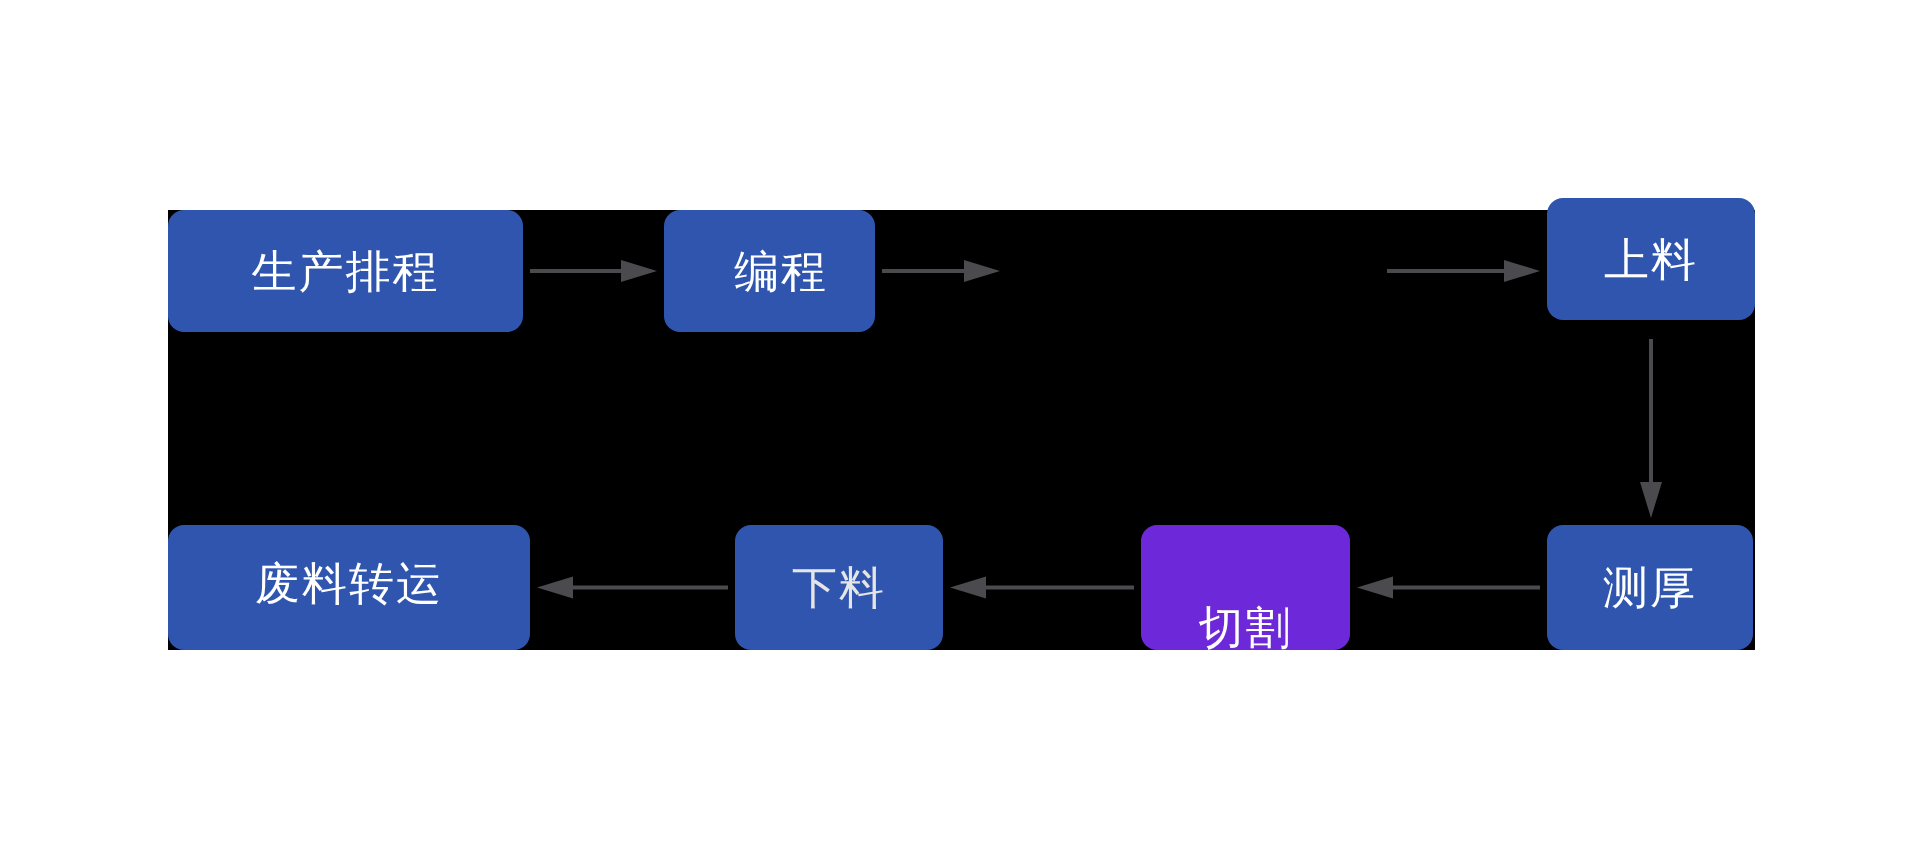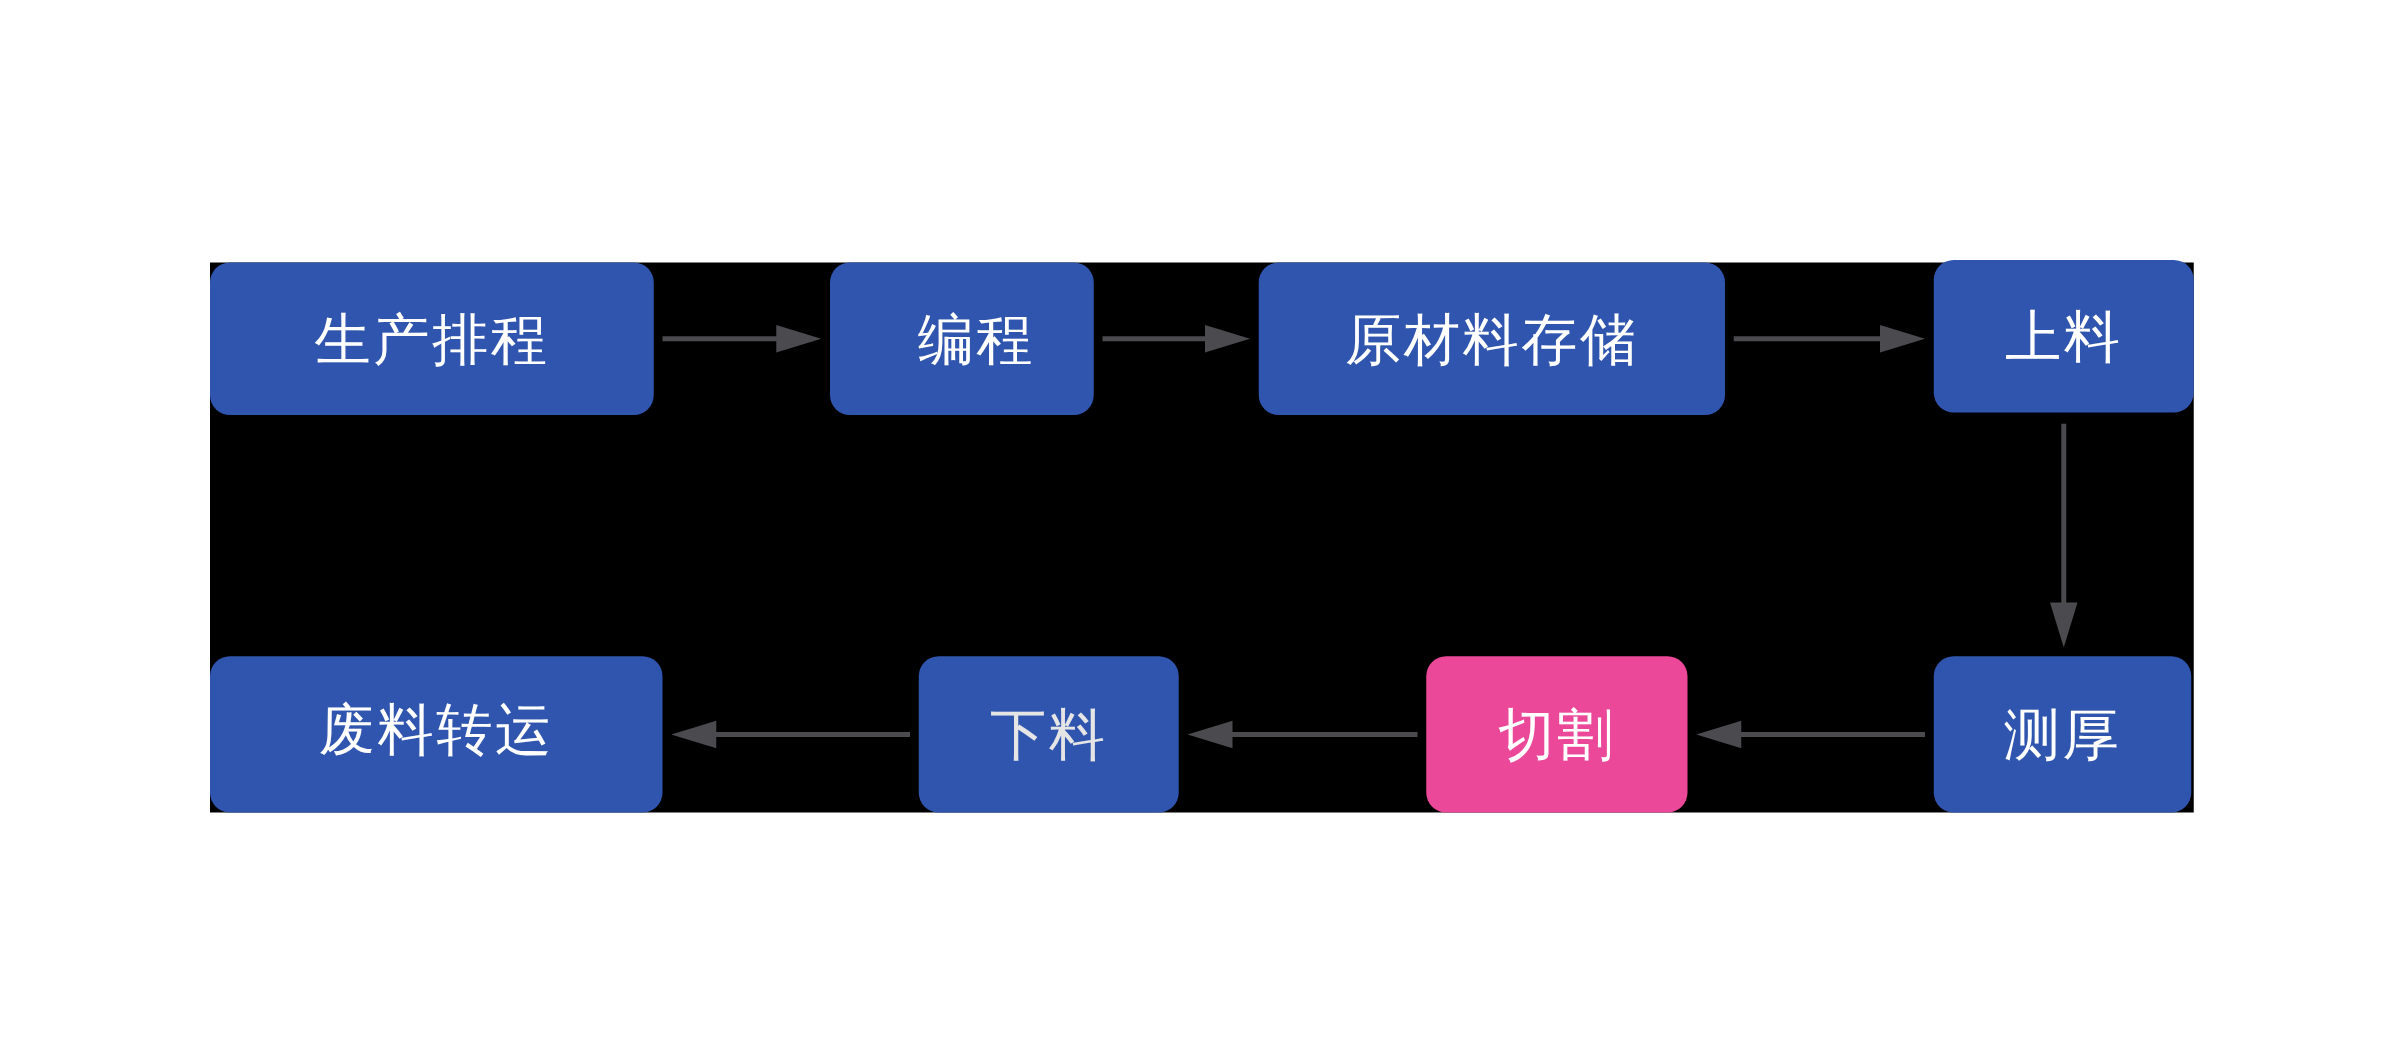--- a/index.html
+++ b/index.html
@@ -64,30 +64,27 @@
       <polygon points="950,587.5 986,576.5 986,598.5" fill="#4A4A4F"></polygon>
       <line x1="728" y1="587.5" x2="571" y2="587.5" stroke="#4A4A4F" stroke-width="4"></line>
       <polygon points="537,587.5 573,576.5 573,598.5" fill="#4A4A4F"></polygon>
     </svg>
 <div class="node" style="left: 168px; top: 210px; width: 355px; height: 122px; background: rgb(47, 85, 174);">
       <span class="label" style="color: rgb(255, 255, 255);">生产排程</span>
     </div>
     <div class="node" style="left: 664px; top: 210px; width: 211px; height: 122px; background: rgb(47, 85, 174); padding-left: 23px;">
       <span class="label" style="color: rgb(255, 255, 255);">编程</span>
     </div>
-    <div class="node" style="left: 1007px; top: 210px; width: 373px; height: 122px; background: rgb(47, 85, 174);">
-      <span class="label" style="color: rgb(255, 255, 255);">原材料存储</span>
-    </div>
-    <div class="node" style="left: 1547px; top: 208px; width: 208px; height: 122px; background: rgb(47, 85, 174);">
+    <div class="node" style="left: 1547px; top: 198px; width: 208px; height: 122px; background: rgb(47, 85, 174);">
       <span class="label" style="color: rgb(255, 255, 255);">上料</span>
     </div>
     <div class="node" style="left: 1547px; top: 525px; width: 206px; height: 125px; background: rgb(47, 85, 174);">
       <span class="label" style="color: rgb(255, 255, 255);">测厚</span>
     </div>
-    <div class="node" style="left: 1141px; top: 525px; width: 209px; height: 125px; background: #ec4899;">
+    <div class="node" style="left: 1141px; top: 525px; width: 209px; height: 125px; background: #6d28d9; align-items: flex-end;">
       <span class="label" style="color: rgb(255, 255, 255);">切割</span>
     </div>
     <div class="node" style="left: 735px; top: 525px; width: 208px; height: 125px; background: rgb(47, 85, 174);">
       <span class="label" style="color: #e5e5e5;">下料</span>
     </div>
     <div class="node" style="left: 168px; top: 525px; width: 362px; height: 125px; background: rgb(47, 85, 174);">
       <span class="label" style="color: rgb(255, 255, 255); font-family: Liberation Mono, monospace;">废料转运</span>
     </div>
   </div>
 

